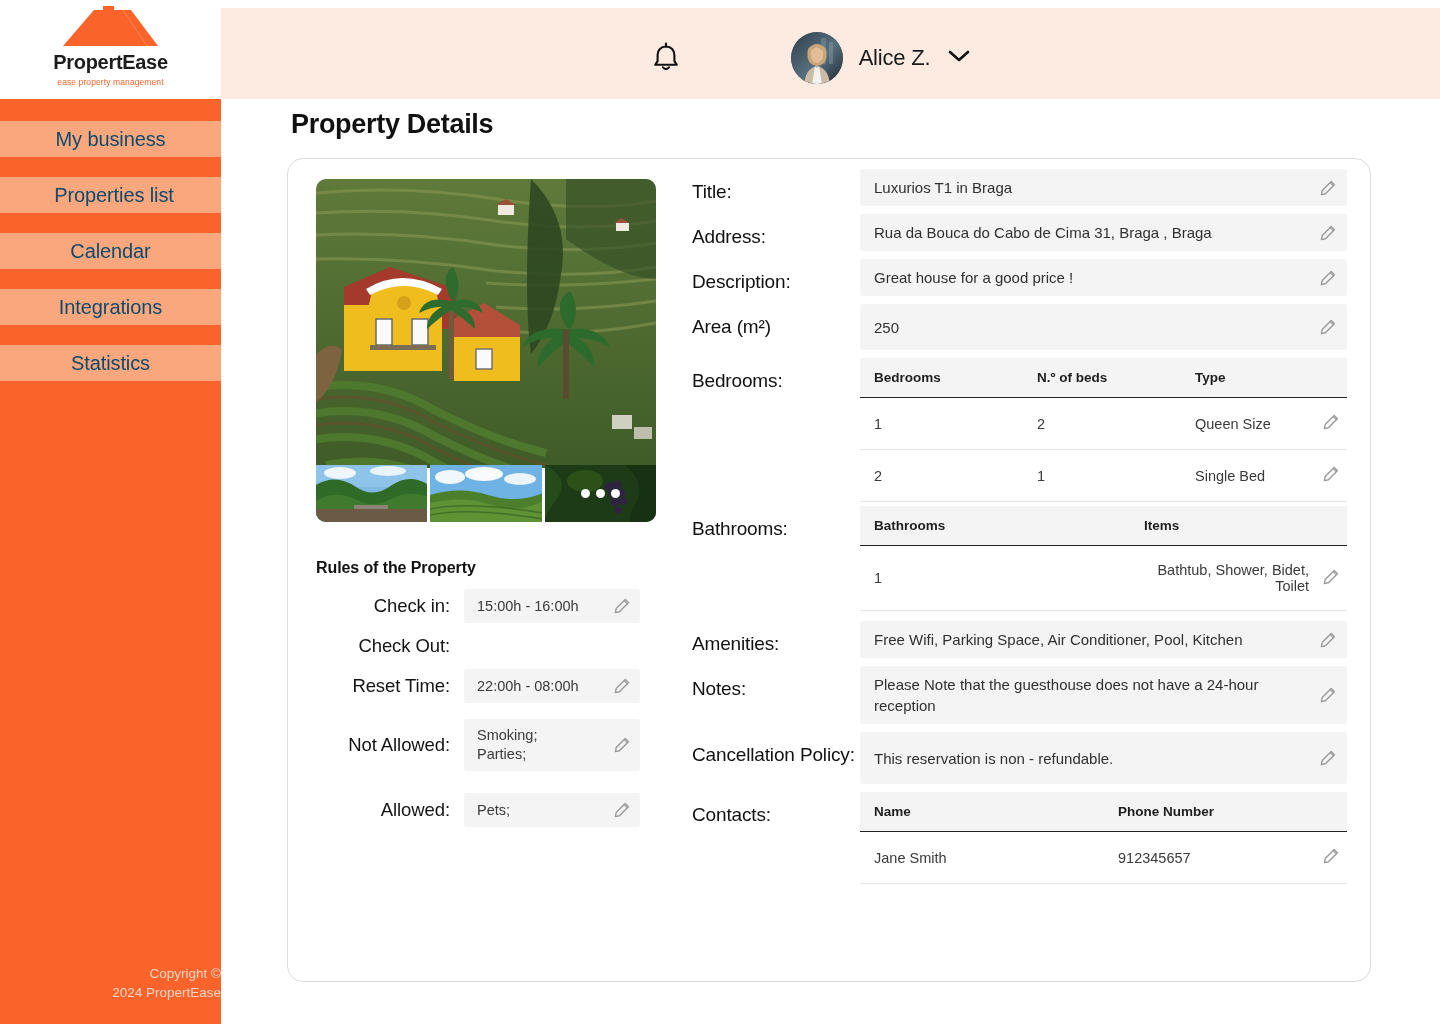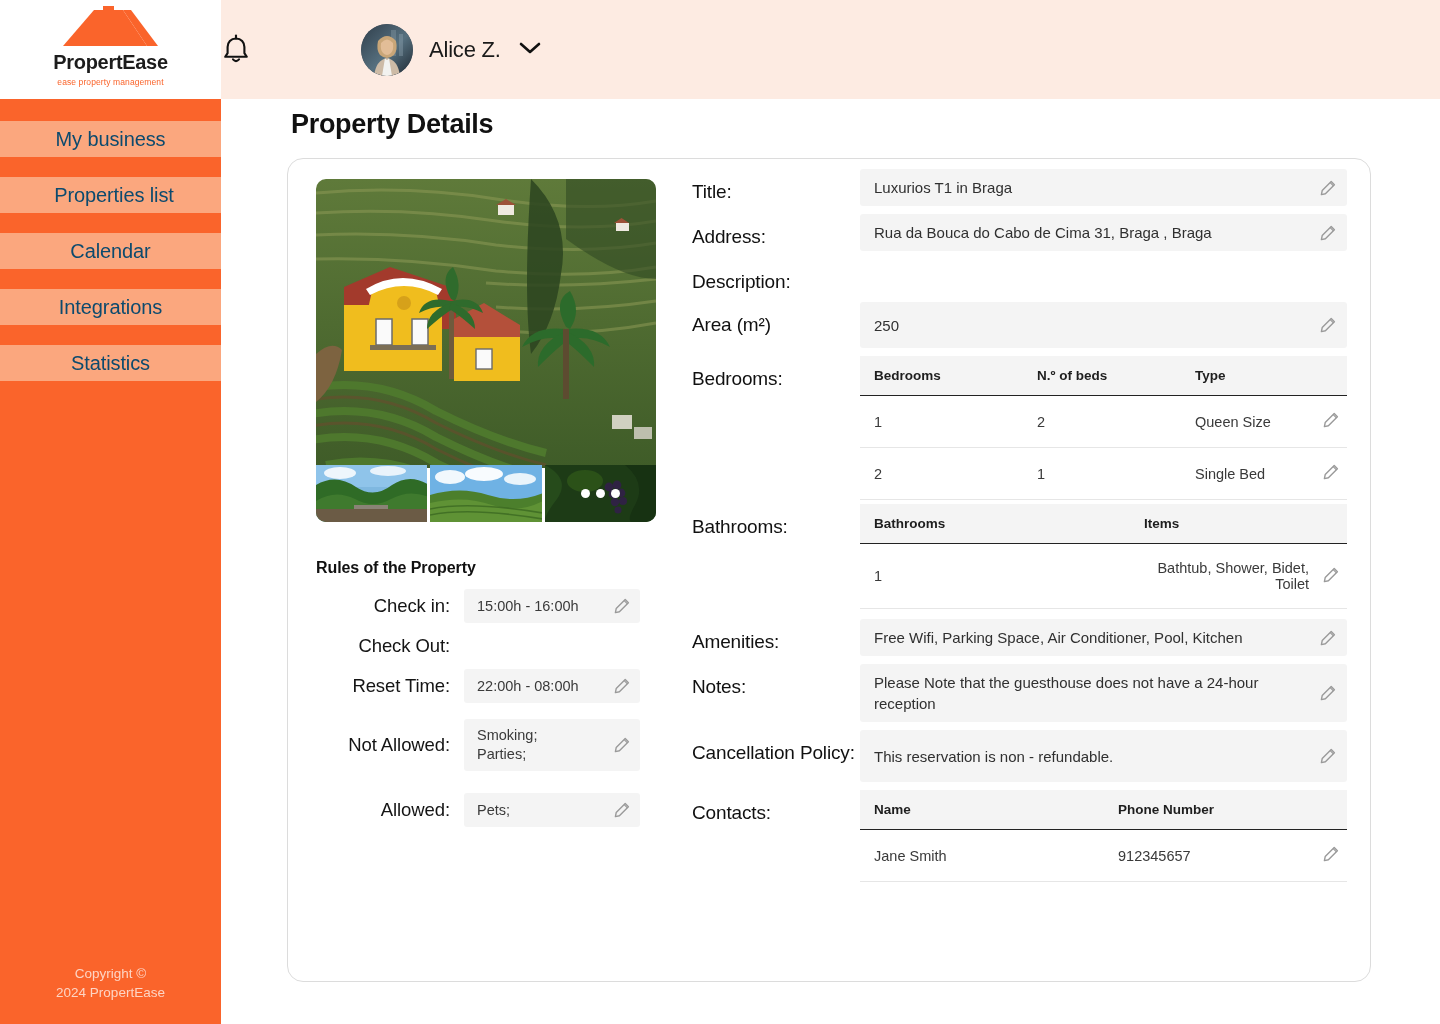--- a/index.html
+++ b/index.html
@@ -86,36 +86,36 @@
   }
   .nav-sep {
     width: 221px;
     height: 20px;
     background: #FA642B;
   }
 
   .footer {
     margin-top: auto;
     padding-bottom: 22px;
-    text-align: center;
+    text-align: right;
     font-size: 13.5px;
     line-height: 19px;
     color: rgba(255,255,255,0.72);
   }
 
   
   .topbar {
     position: absolute;
-    left: 221px; top: 0;
+    left: 221px; top: 8px;
     width: 1219px;
     height: 99px;
     background: #FDEBE2;
     display: flex;
     align-items: center;
-    justify-content: flex-start;
+    justify-content: center;
     padding-right: 40px;
   }
   .bell {
     margin-right: 110px;
     cursor: pointer;
     display: flex;
     align-items: center;
   }
   .user-area {
     display: flex;
@@ -651,20 +651,29 @@
               <svg viewBox="0 0 16 16">
                   <path d="M11.2 1.6 l3.2 3.2 l-9 9 l-4 0.8 l0.8 -4 Z" fill="none" stroke="#9a9a9a" stroke-width="1.4" stroke-linejoin="round"></path>
                   <path d="M10.2 2.6 l3.2 3.2" stroke="#9a9a9a" stroke-width="1.2"></path>
                 </svg>
             </span>
           </div>
         </div>
 
         <div class="frow">
           <div class="flabel">Description:</div>
+          <div class="fvalue">
+            <span>Great house for a good price !</span>
+            <span class="pencil">
+              <svg viewBox="0 0 16 16">
+                  <path d="M11.2 1.6 l3.2 3.2 l-9 9 l-4 0.8 l0.8 -4 Z" fill="none" stroke="#9a9a9a" stroke-width="1.4" stroke-linejoin="round"></path>
+                  <path d="M10.2 2.6 l3.2 3.2" stroke="#9a9a9a" stroke-width="1.2"></path>
+                </svg>
+            </span>
+          </div>
         </div>
 
 
         <div class="frow">
           <div class="flabel">Area (m²)</div>
           <div class="fvalue tall">
             <span>250</span>
             <span class="pencil">
               <svg viewBox="0 0 16 16">
                   <path d="M11.2 1.6 l3.2 3.2 l-9 9 l-4 0.8 l0.8 -4 Z" fill="none" stroke="#9a9a9a" stroke-width="1.4" stroke-linejoin="round"></path>

